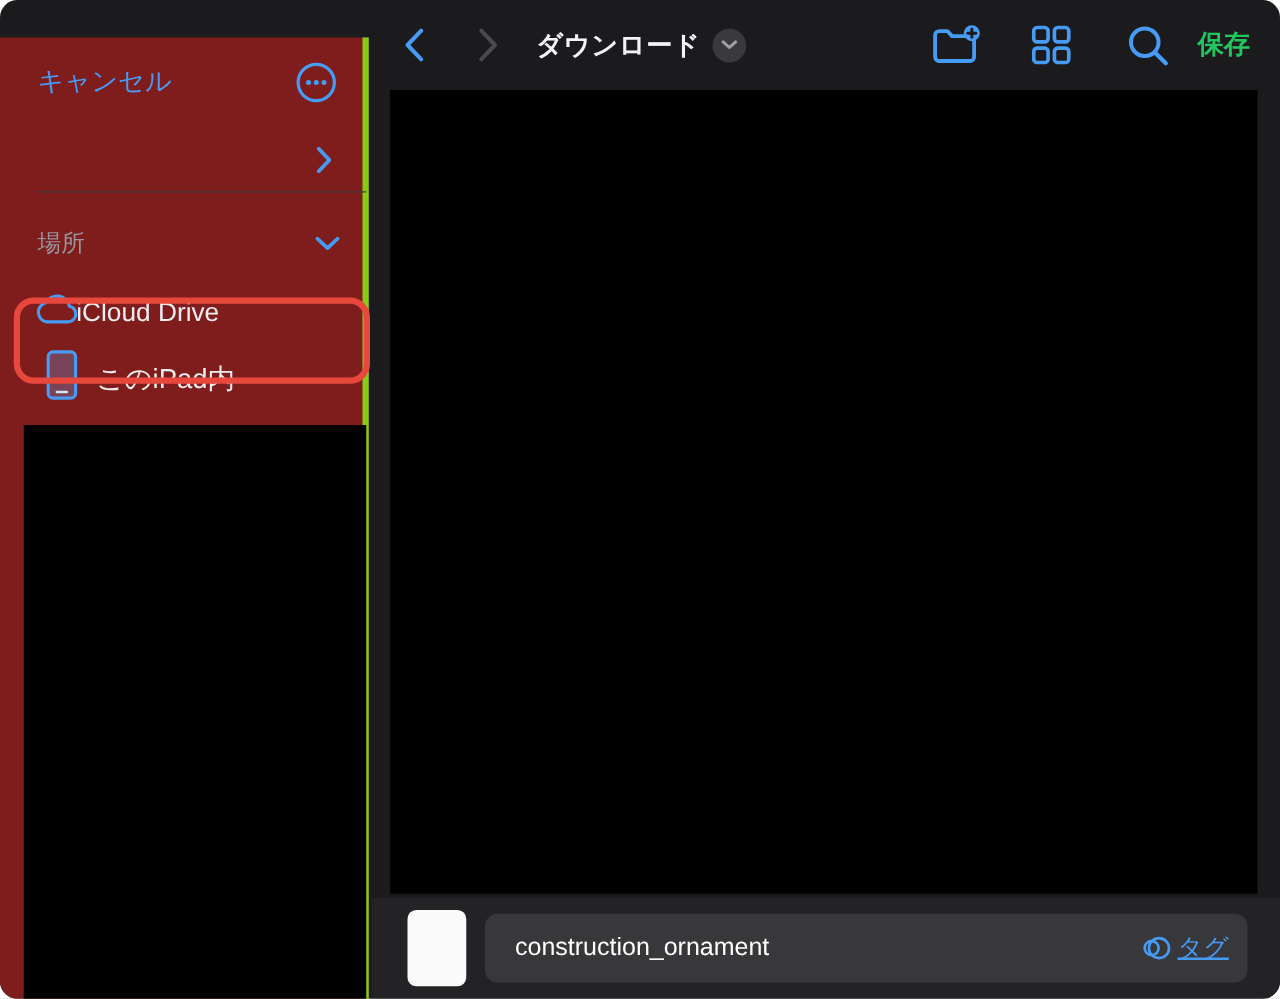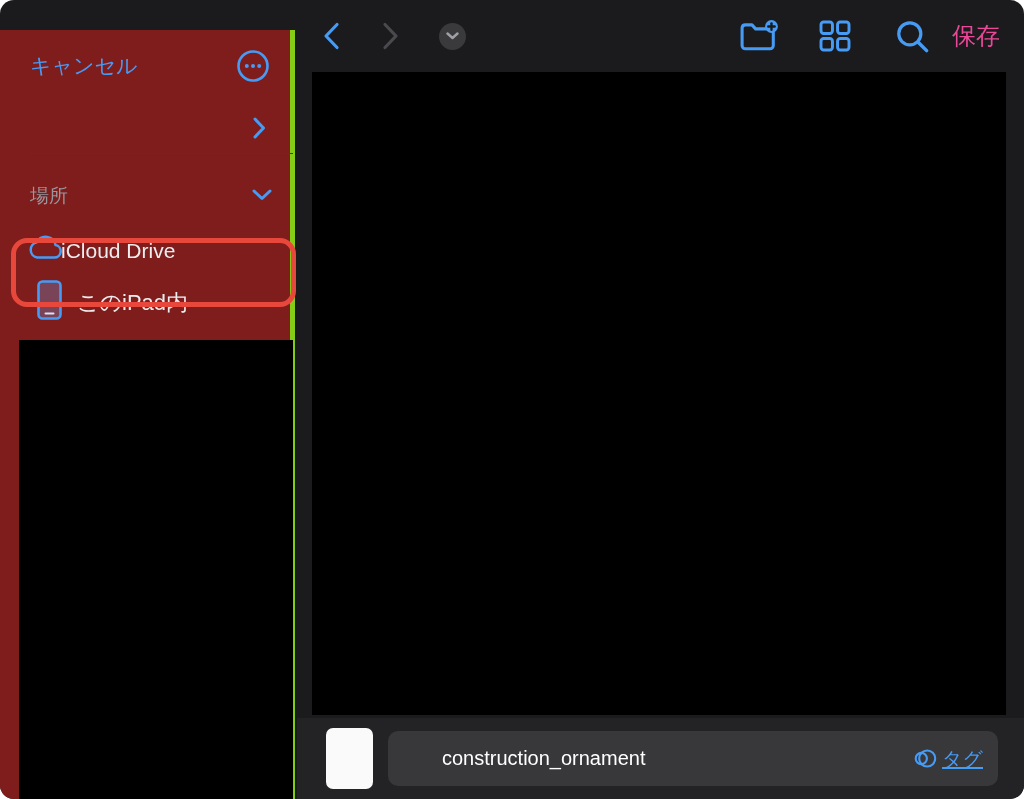--- a/index.html
+++ b/index.html
@@ -44,39 +44,39 @@
   .nav-forward{margin-right:30px;display:flex;align-items:center;}
   .nav-title{color:#f4f4f6;font-size:21px;font-weight:700;letter-spacing:.5px;}
   .title-dropdown{
     margin-left:10px;width:27px;height:27px;border-radius:50%;
     background:#3a3a3d;display:flex;align-items:center;justify-content:center;
   }
   .nav-spacer{flex:1;}
   .new-folder-btn{margin-right:40px;display:flex;}
   .grid-btn{margin-right:44px;display:flex;}
   .search-btn{margin-right:22px;display:flex;}
-  .save-btn{color:#ec4899;font-size:24px;line-height:26px;}
+  .save-btn{color:#22c55e;font-size:21px;line-height:26px;font-weight:bold;}
 
   .content-area{
     position:absolute;left:15px;top:72px;width:694px;height:643px;background:#000;
   }
 
   
   .footer-bar{
     position:absolute;left:0;bottom:0;width:100%;height:81px;background:#232326;
     display:flex;align-items:center;padding:0 26px 0 29px;
   }
   .file-thumb{width:47px;height:61px;background:#fafafa;border-radius:7px;flex:none;}
   .filename-field{
     flex:1;height:55px;margin-left:15px;background:#38383b;border-radius:10px;
     display:flex;align-items:center;padding:0 15px 0 24px;
   }
   .filename-input{
     flex:1;background:transparent;border:none;outline:none;
-    color:#ffffff;font-size:20px;font-family:inherit;padding:0;min-width:0;margin-left:30px;
+    color:#ffffff;font-size:20px;font-family:inherit;padding:0;min-width:0;
   }
   .tags-btn{display:flex;align-items:center;gap:5px;flex:none;}
   .tags-label{color:#469bf5;font-size:20px;line-height:24px;text-decoration:underline;}
 
   svg{display:block;}
 </style>
 </head>
 <body>
 
 <div class="screen">
@@ -138,20 +138,21 @@
         <svg width="17" height="28" viewBox="0 0 17 28">
           <polyline points="14,2.5 3,14 14,25.5" fill="none" stroke="#469bf5" stroke-width="3.2" stroke-linecap="round" stroke-linejoin="round"></polyline>
         </svg>
       </div>
       <div class="nav-forward">
         <svg width="17" height="28" viewBox="0 0 17 28">
           <polyline points="3,2.5 14,14 3,25.5" fill="none" stroke="#4a4a4e" stroke-width="3.2" stroke-linecap="round" stroke-linejoin="round"></polyline>
         </svg>
       </div>
 
+      <div class="nav-title">ダウンロード</div>
 
       <div class="title-dropdown">
         <svg width="13" height="8" viewBox="0 0 13 8">
           <polyline points="1.5,1.5 6.5,6 11.5,1.5" fill="none" stroke="#9fa0a6" stroke-width="2.4" stroke-linecap="round" stroke-linejoin="round"></polyline>
         </svg>
       </div>
 
       <div class="nav-spacer"></div>
 
       <div class="new-folder-btn">

